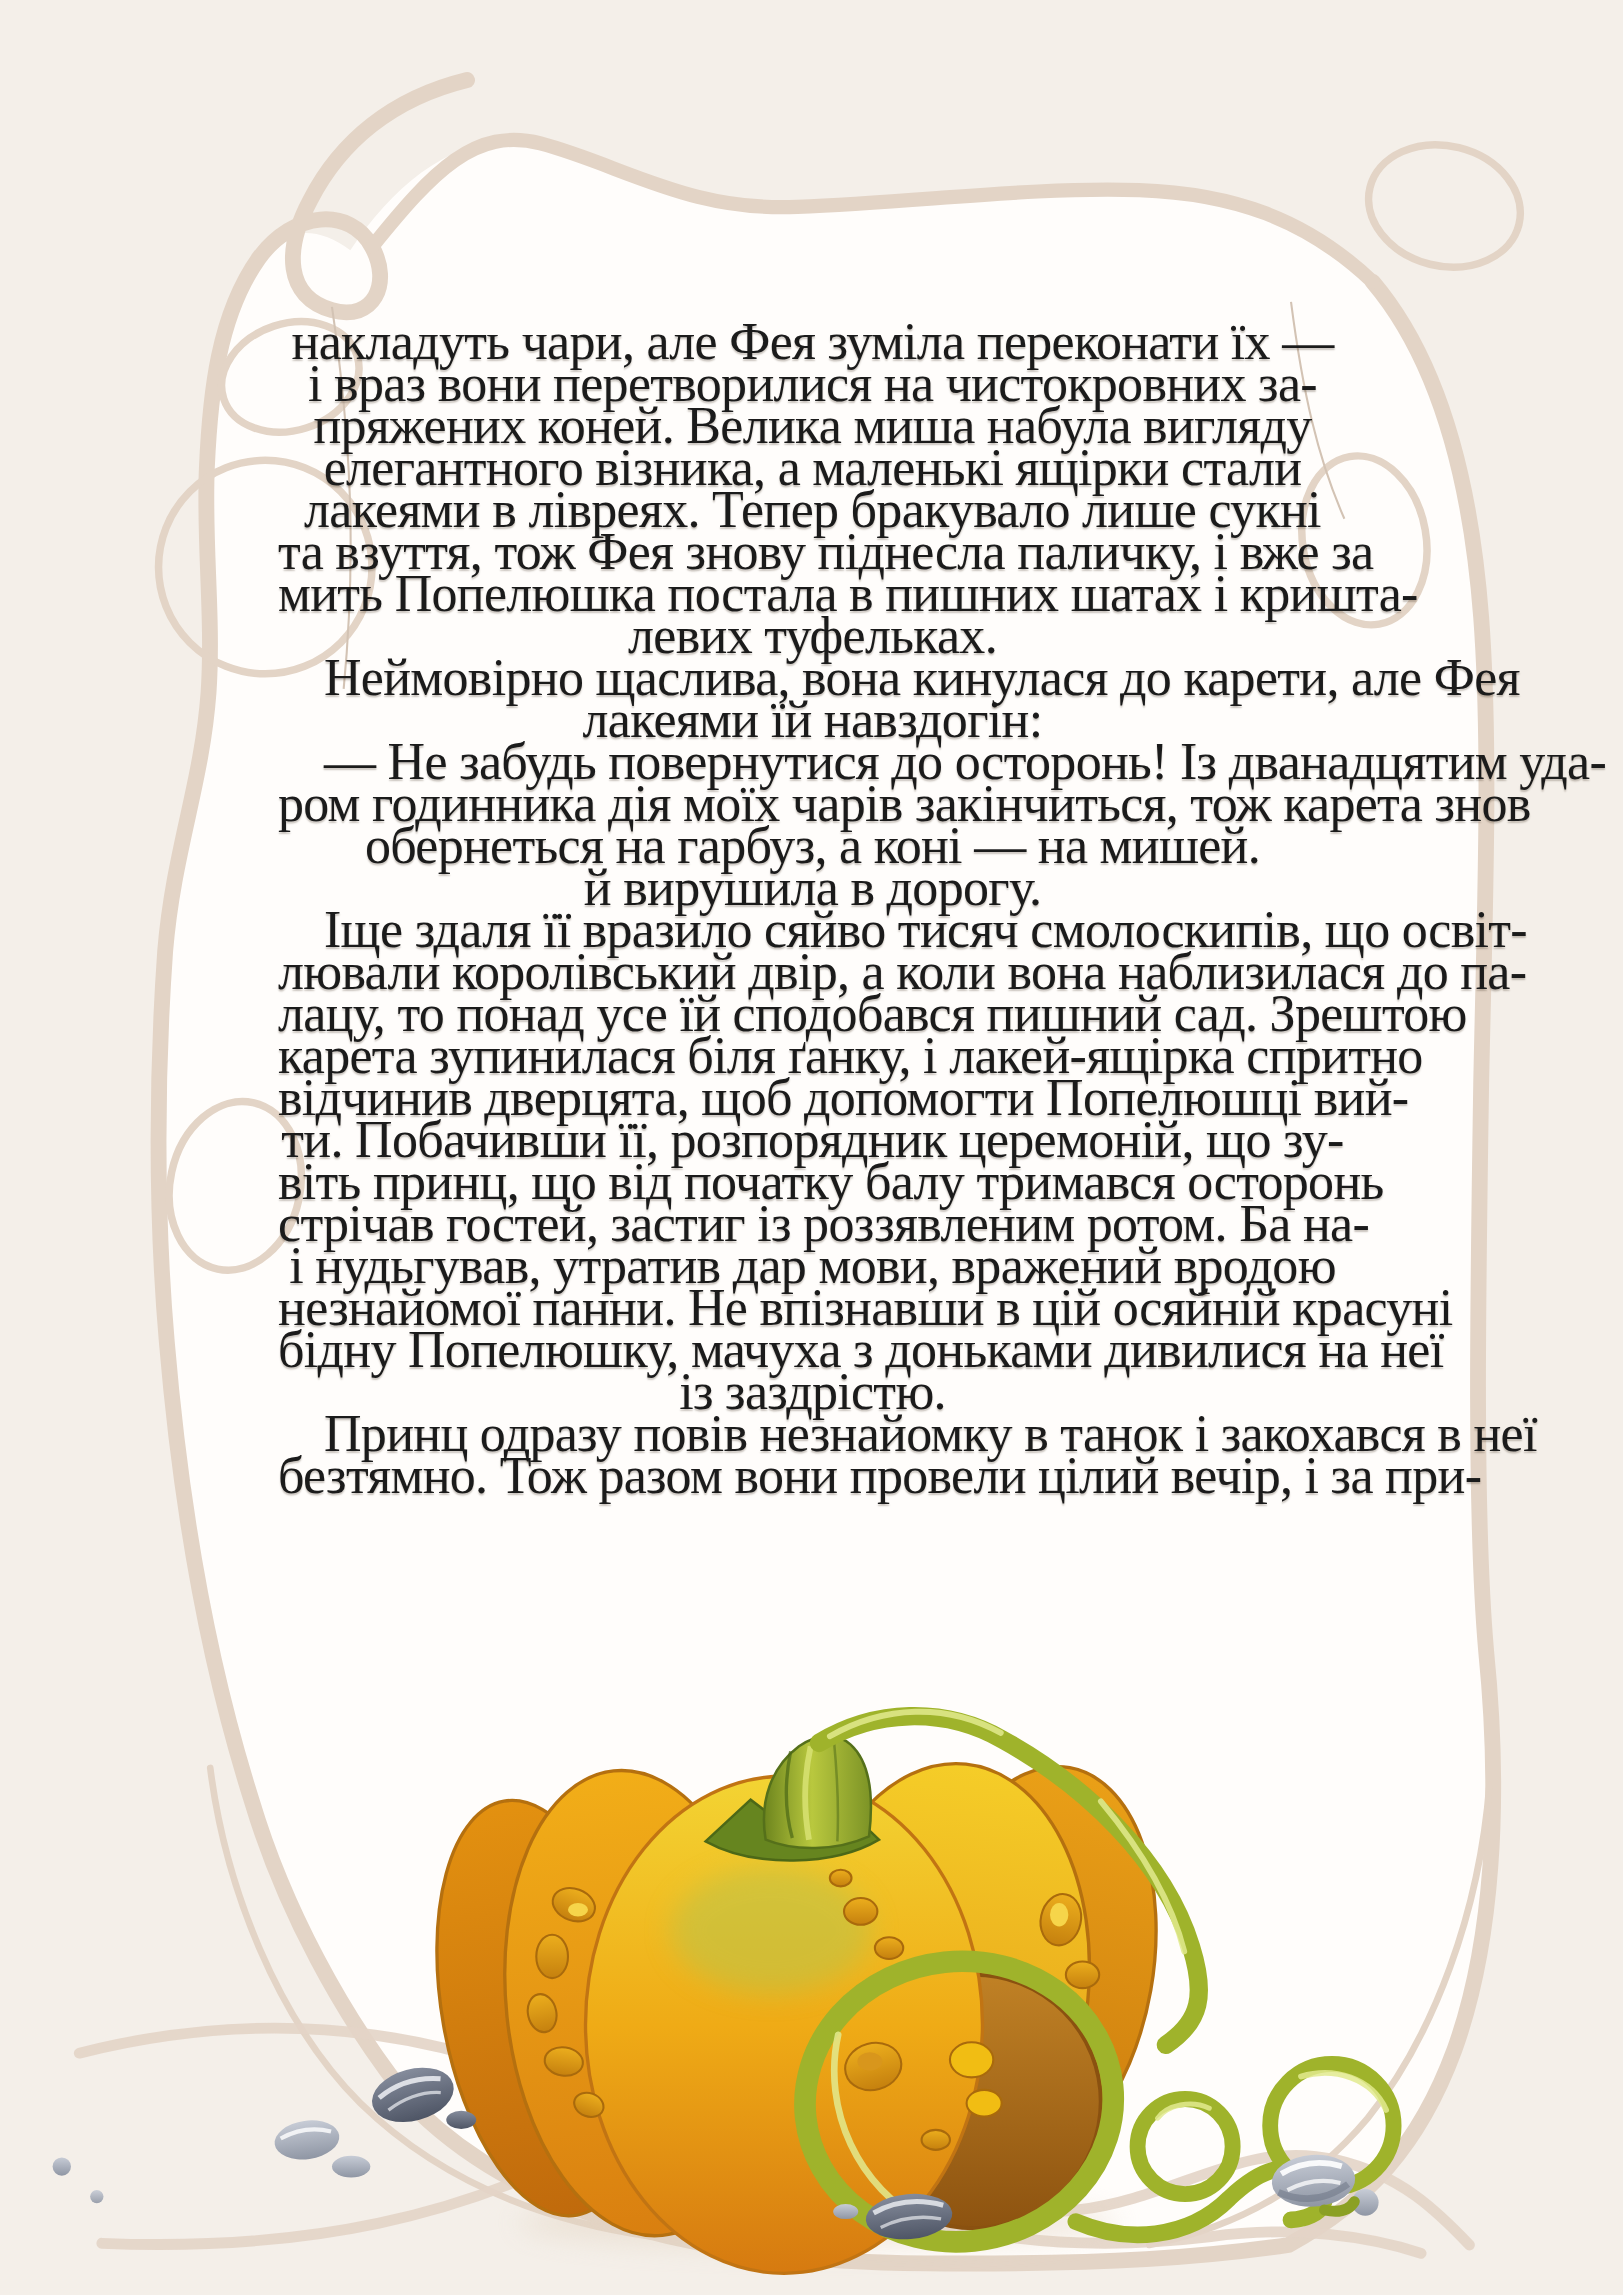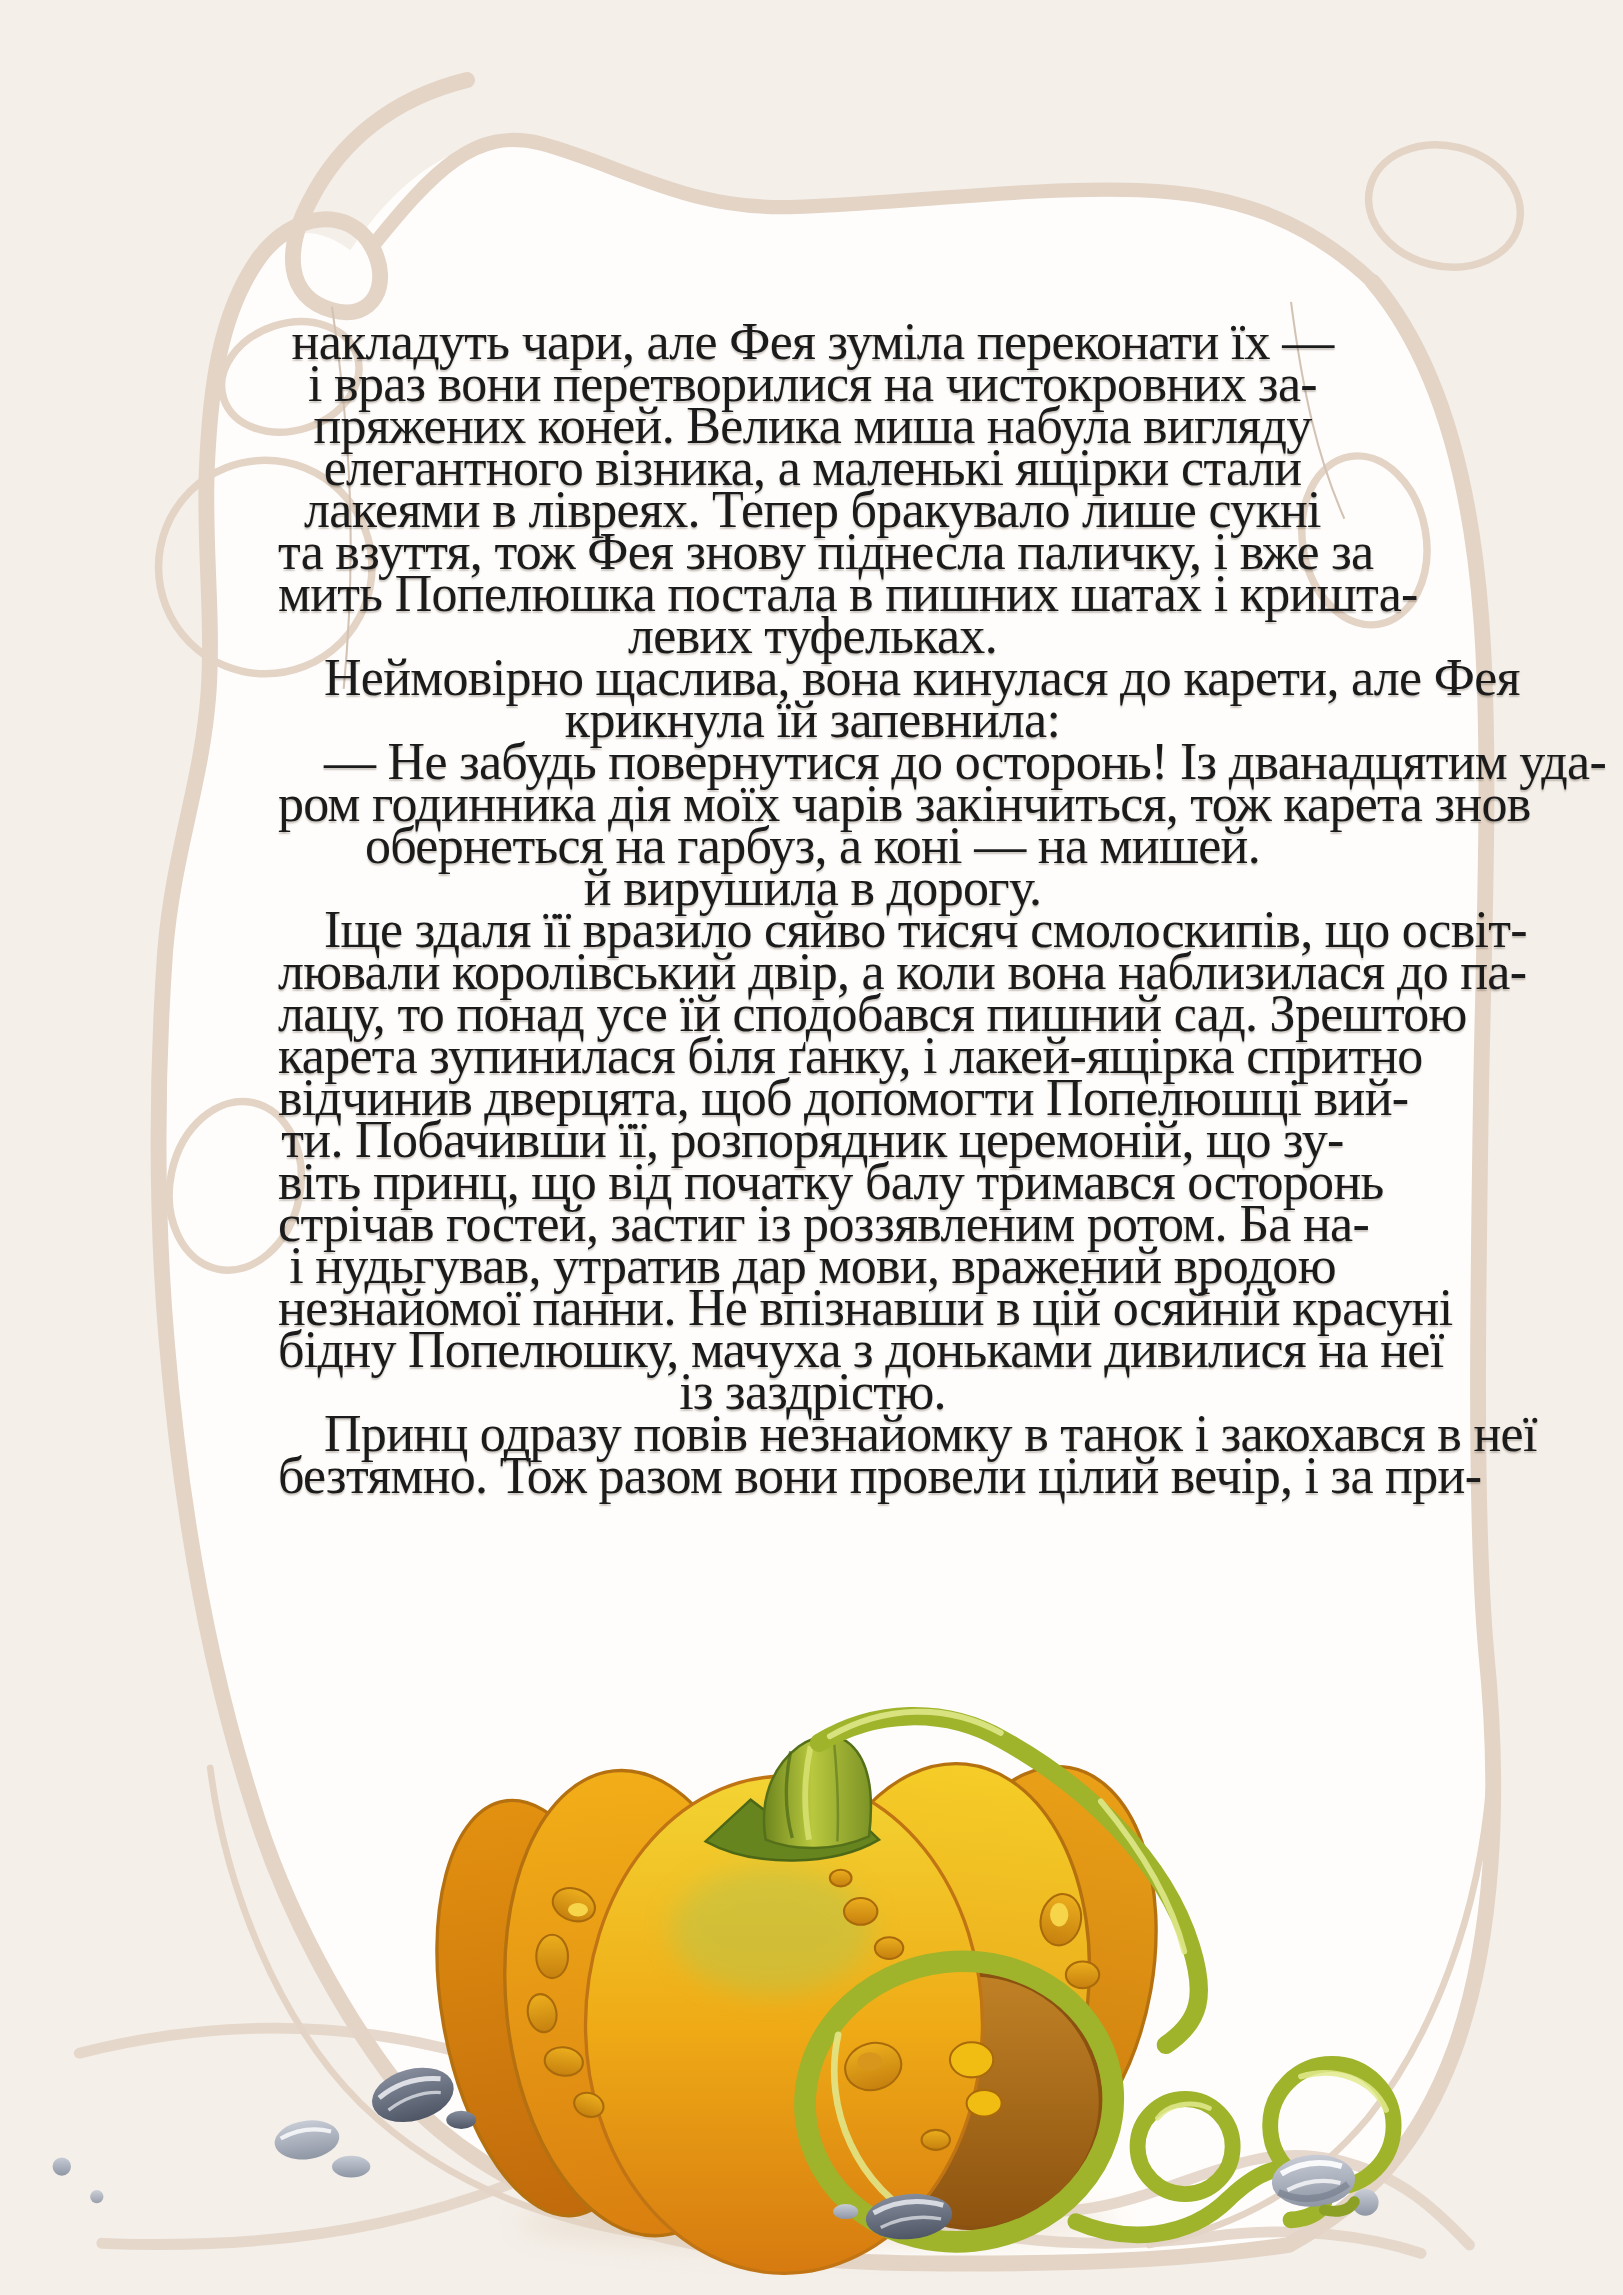--- a/index.html
+++ b/index.html
@@ -192,21 +192,21 @@
 <div class="text-block">
   <div class="line c">накладуть чари, але Фея зуміла переконати їх —</div>
   <div class="line c">і враз вони перетворилися на чистокровних за-</div>
   <div class="line c">пряжених коней. Велика миша набула вигляду</div>
   <div class="line c">елегантного візника, а маленькі ящірки стали</div>
   <div class="line c">лакеями в лівреях. Тепер бракувало лише сукні</div>
   <div class="line c">та взуття, тож Фея знову піднесла паличку, і вже за</div>
   <div class="line c">мить Попелюшка постала в пишних шатах і кришта-</div>
   <div class="line l">левих туфельках.</div>
   <div class="line ji">Неймовірно щаслива, вона кинулася до карети, але Фея</div>
-  <div class="line l">крикнула їй запевнила:</div>
+  <div class="line l">лакеями їй навздогін:</div>
   <div class="line ji">— Не забудь повернутися до осторонь! Із дванадцятим уда-</div>
   <div class="line j">ром годинника дія моїх чарів закінчиться, тож карета знов</div>
   <div class="line l">обернеться на гарбуз, а коні — на мишей.</div>
   <div class="line l">й вирушила в дорогу.</div>
   <div class="line ji">Іще здаля її вразило сяйво тисяч смолоскипів, що освіт-</div>
   <div class="line j">лювали королівський двір, а коли вона наблизилася до па-</div>
   <div class="line c">лацу, то понад усе їй сподобався пишний сад. Зрештою</div>
   <div class="line c">карета зупинилася біля ґанку, і лакей-ящірка спритно</div>
   <div class="line c">відчинив дверцята, щоб допомогти Попелюшці вий-</div>
   <div class="line c">ти. Побачивши її, розпорядник церемоній, що зу-</div>

